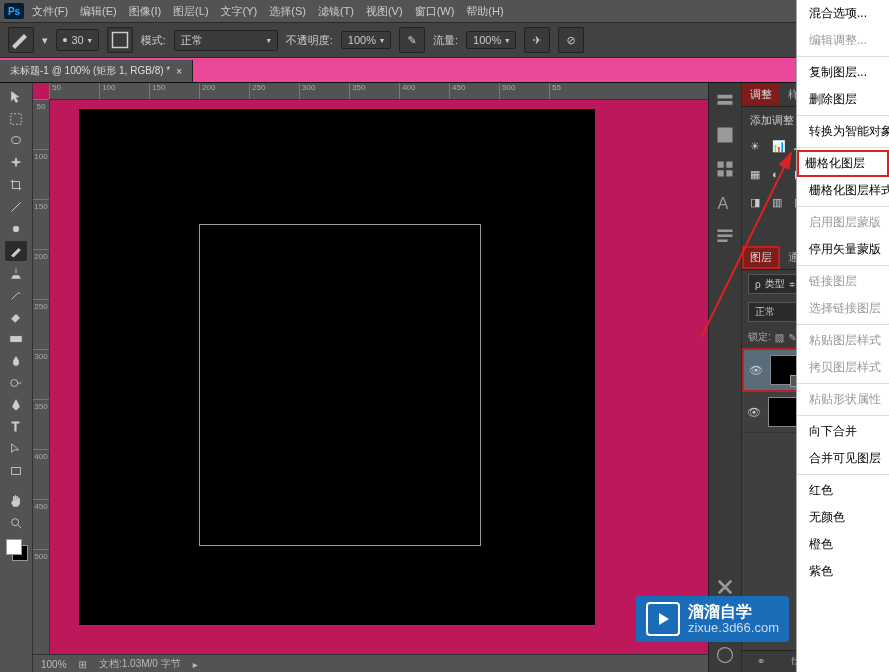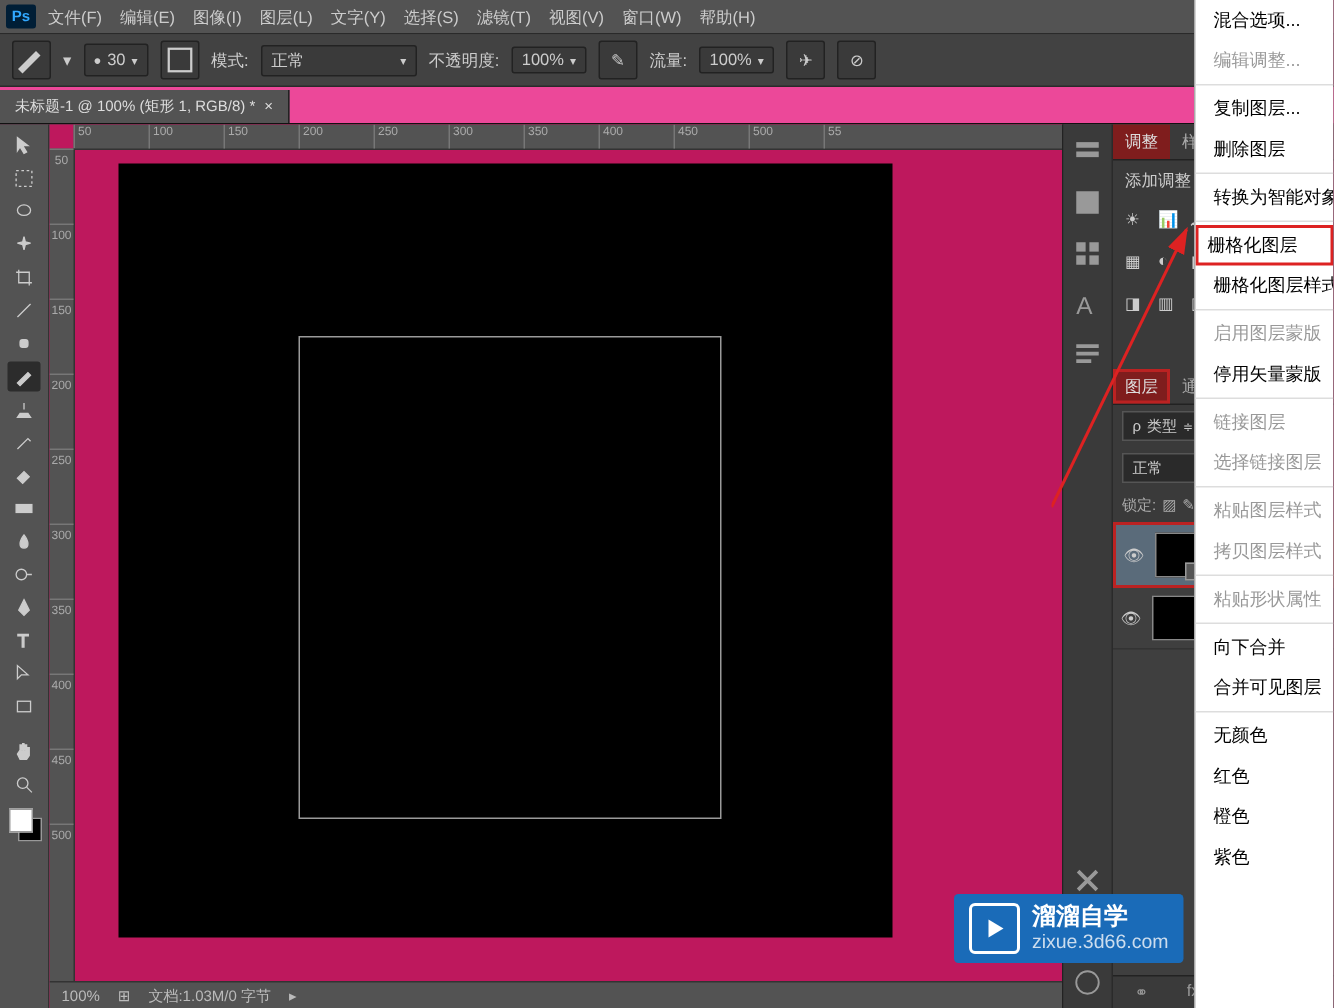--- a/index.html
+++ b/index.html
@@ -404,22 +404,22 @@
   <div class="cm-item disabled">选择链接图层</div>
   <div class="cm-sep"></div>
   <div class="cm-item disabled">粘贴图层样式</div>
   <div class="cm-item disabled">拷贝图层样式</div>
   <div class="cm-sep"></div>
   <div class="cm-item disabled">粘贴形状属性</div>
   <div class="cm-sep"></div>
   <div class="cm-item">向下合并</div>
   <div class="cm-item">合并可见图层</div>
   <div class="cm-sep"></div>
+  <div class="cm-item">红色</div>
   <div class="cm-item">无颜色</div>
-  <div class="cm-item">红色</div>
   <div class="cm-item">橙色</div>
   <div class="cm-item">紫色</div>
 </div>
 
 <svg class="red-arrow" width="100" height="200">
   <defs>
       <marker id="ah" markerWidth="10" markerHeight="10" refX="8" refY="3" orient="auto">
         <path d="M0,0 L0,6 L9,3 Z" fill="#d22"></path>
       </marker>
     </defs>

